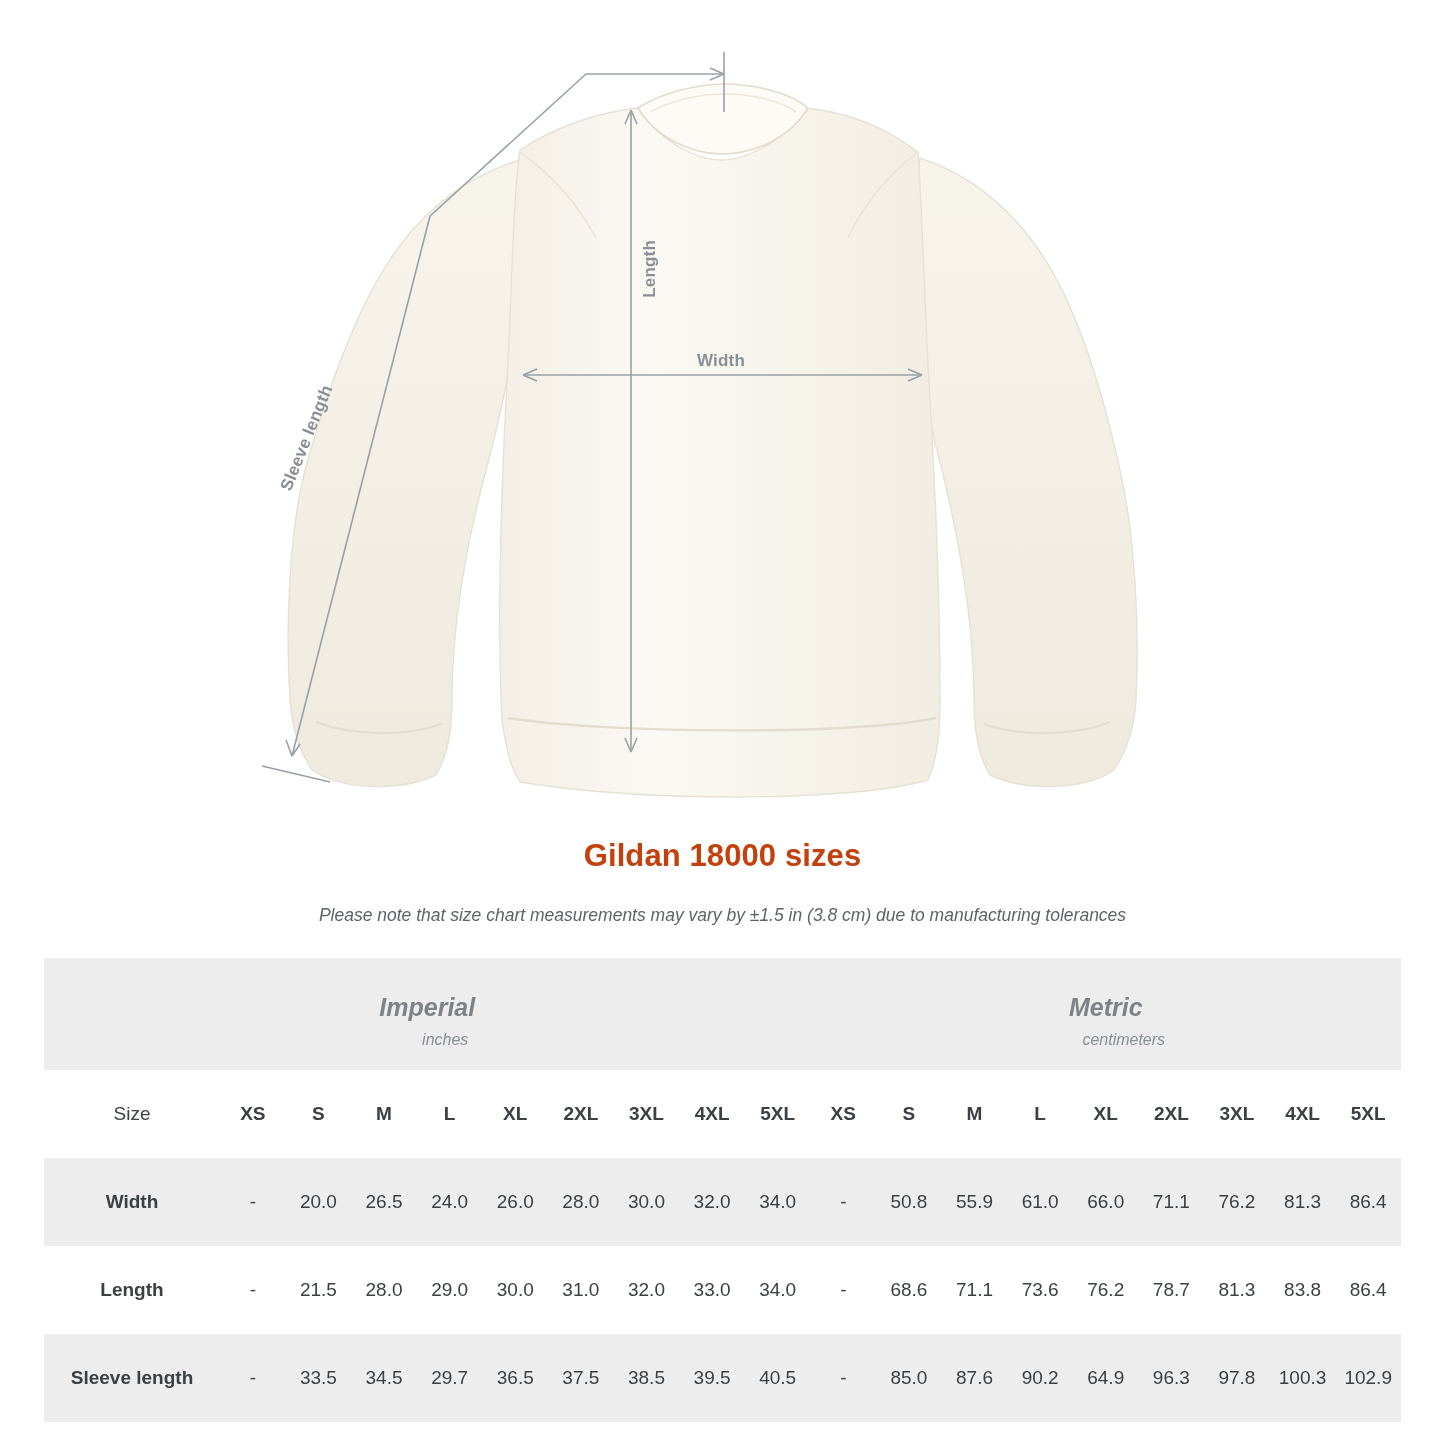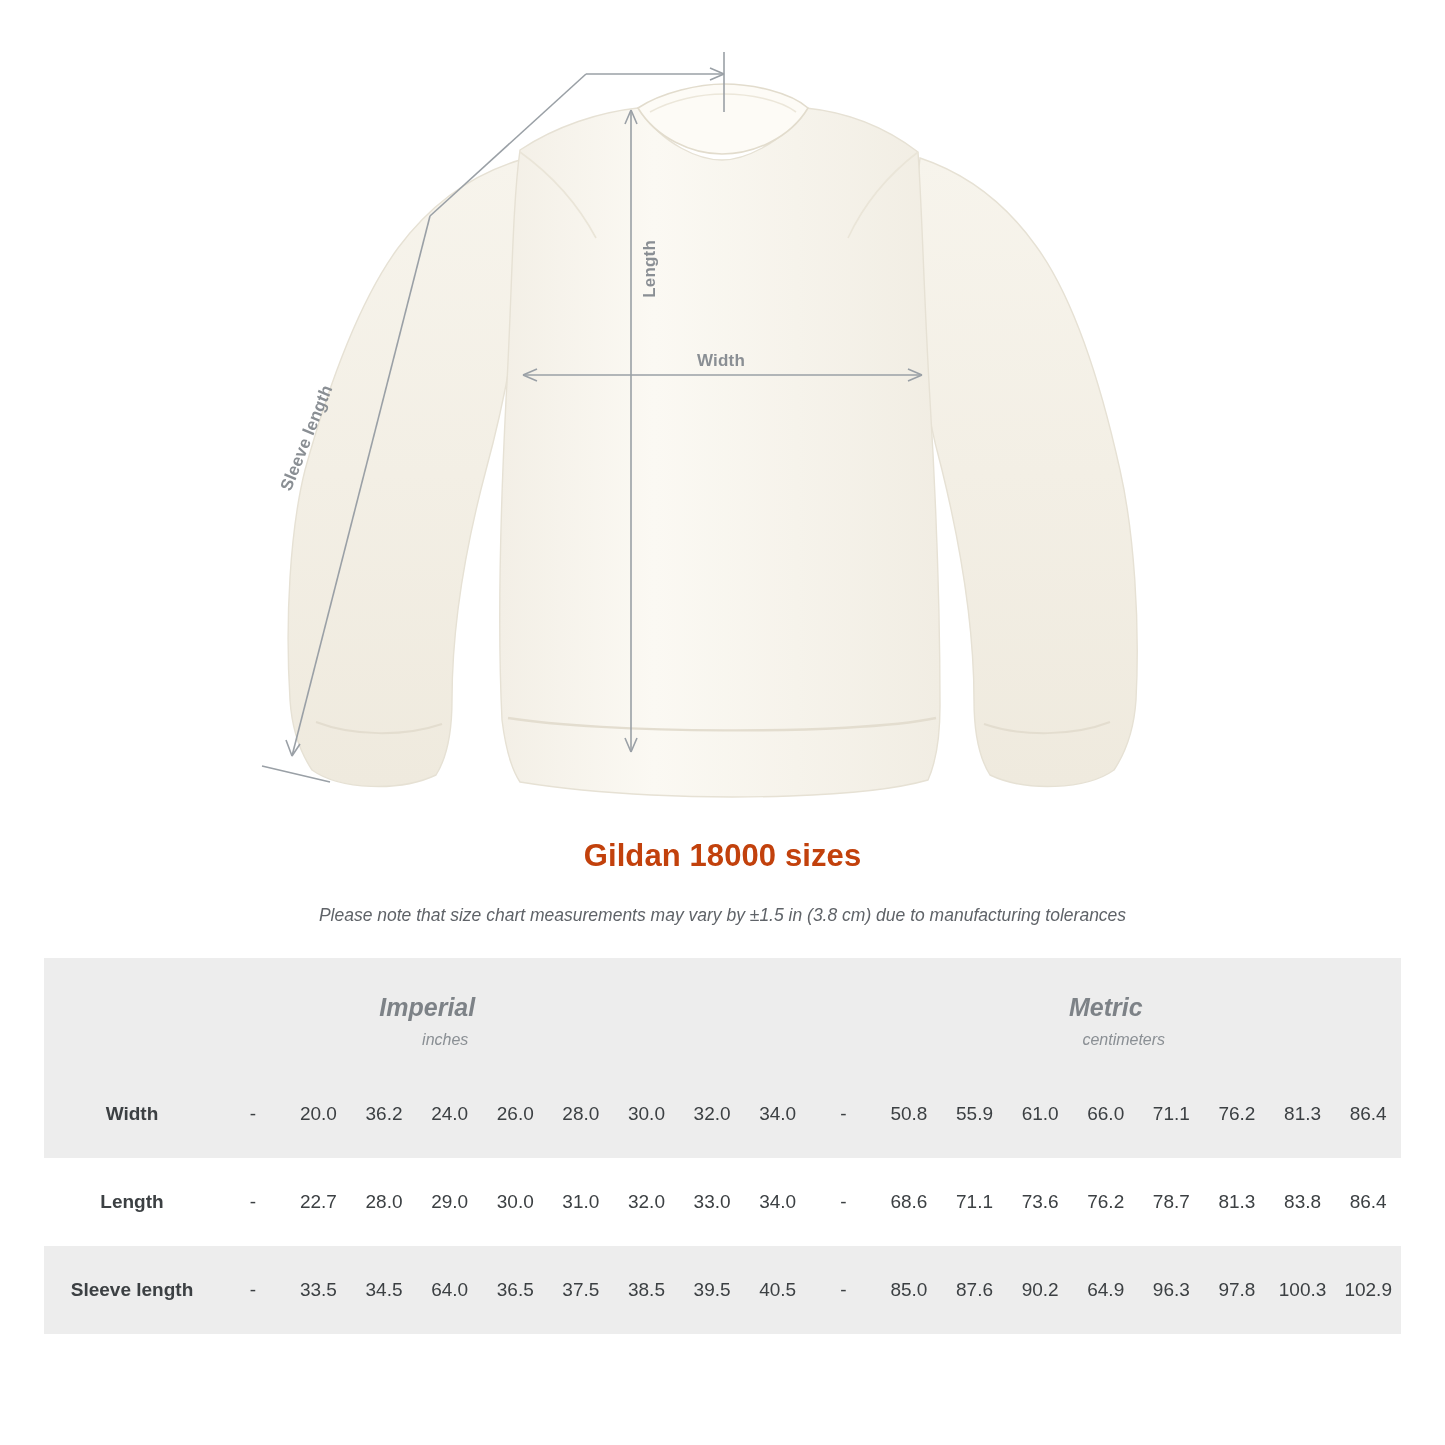--- a/index.html
+++ b/index.html
@@ -246,47 +246,68 @@
           <td colspan="10">
             <div class="unit-name">Imperial</div>
             <div class="unit-sub">inches</div>
           </td>
           <td colspan="9">
             <div class="unit-name">Metric</div>
             <div class="unit-sub">centimeters</div>
           </td>
         </tr>
 
+        <tr class="head-row plain">
+          <td class="rowlabel">Size</td>
+          <td>XS</td>
+          <td>S</td>
+          <td>M</td>
+          <td>L</td>
+          <td>XL</td>
+          <td>2XL</td>
+          <td>3XL</td>
+          <td>4XL</td>
+          <td>5XL</td>
+          <td>XS</td>
+          <td>S</td>
+          <td>M</td>
+          <td>L</td>
+          <td>XL</td>
+          <td>2XL</td>
+          <td>3XL</td>
+          <td>4XL</td>
+          <td>5XL</td>
+        </tr>
 
         <tr class="data-row shade">
           <td class="rowlabel">Width</td>
           <td>-</td>
           <td>20.0</td>
-          <td>36.2</td>
+          <td>26.5</td>
           <td>24.0</td>
           <td>26.0</td>
           <td>28.0</td>
           <td>30.0</td>
           <td>32.0</td>
           <td>34.0</td>
           <td>-</td>
           <td>50.8</td>
           <td>55.9</td>
           <td>61.0</td>
           <td>66.0</td>
           <td>71.1</td>
           <td>76.2</td>
           <td>81.3</td>
           <td>86.4</td>
         </tr>
 
         <tr class="data-row plain">
           <td class="rowlabel">Length</td>
           <td>-</td>
-          <td>22.7</td>
+          <td>21.5</td>
           <td>28.0</td>
           <td>29.0</td>
           <td>30.0</td>
           <td>31.0</td>
           <td>32.0</td>
           <td>33.0</td>
           <td>34.0</td>
           <td>-</td>
           <td>68.6</td>
           <td>71.1</td>
@@ -296,21 +317,21 @@
           <td>81.3</td>
           <td>83.8</td>
           <td>86.4</td>
         </tr>
 
         <tr class="data-row shade">
           <td class="rowlabel">Sleeve length</td>
           <td>-</td>
           <td>33.5</td>
           <td>34.5</td>
-          <td>64.0</td>
+          <td>29.7</td>
           <td>36.5</td>
           <td>37.5</td>
           <td>38.5</td>
           <td>39.5</td>
           <td>40.5</td>
           <td>-</td>
           <td>85.0</td>
           <td>87.6</td>
           <td>90.2</td>
           <td>64.9</td>

